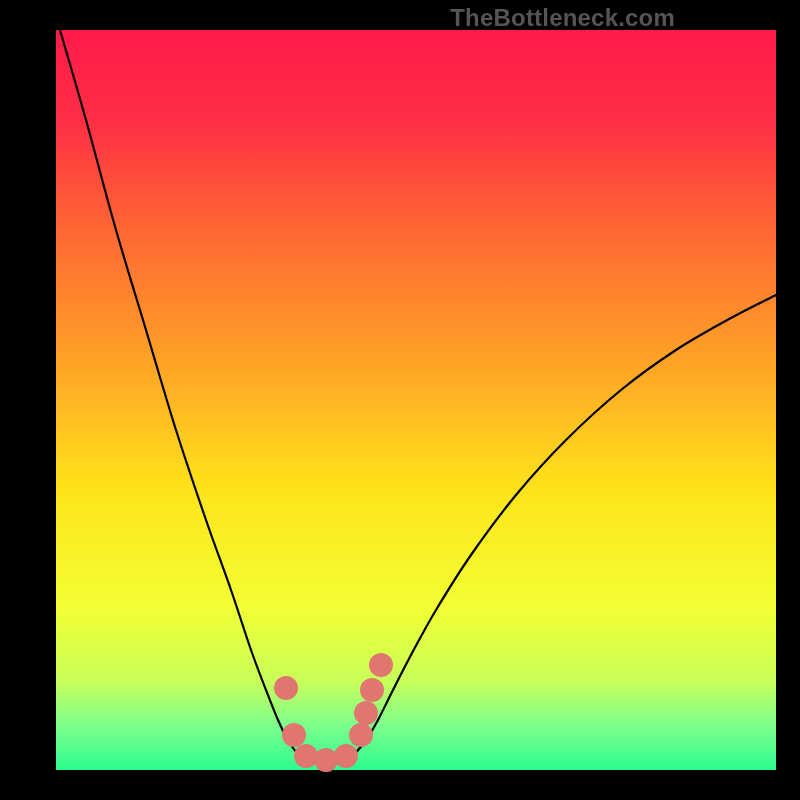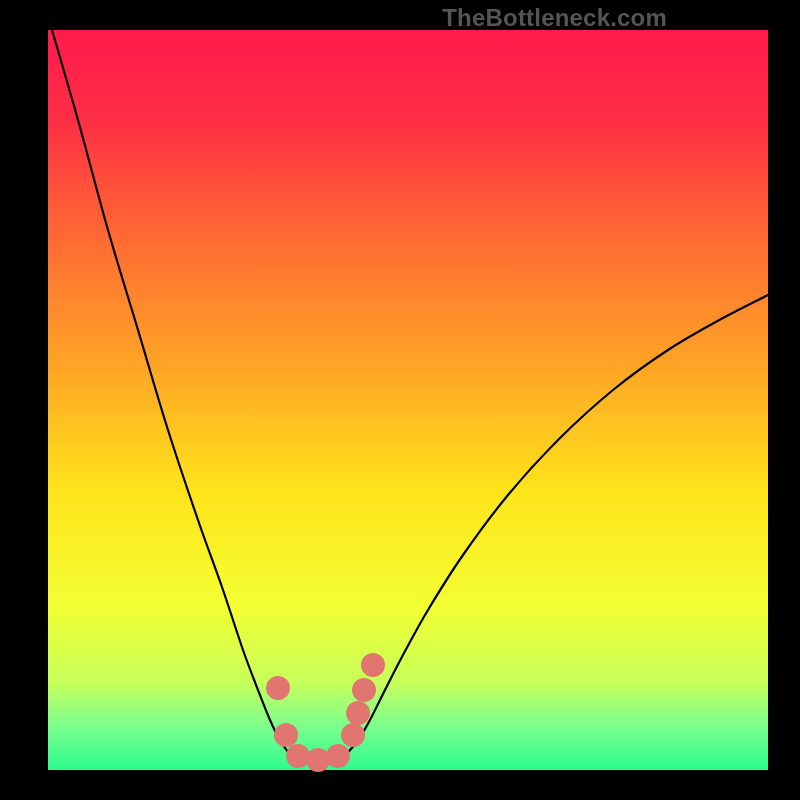--- a/index.html
+++ b/index.html
@@ -6,21 +6,21 @@
     margin: 0;
     padding: 0;
     width: 800px;
     height: 800px;
     background: #000;
     font-family: Arial, Helvetica, sans-serif;
     overflow: hidden;
   }
   .frame {
     position: absolute;
-    left: 8px; top: 0;
+    left: 16px; top: 0;
     width: 669px;
     height: 800px;
     background: #000;
   }
   .watermark {
     position: absolute;
     top: 4px;
     right: 10px;
     color: #555;
     font-size: 24px;

